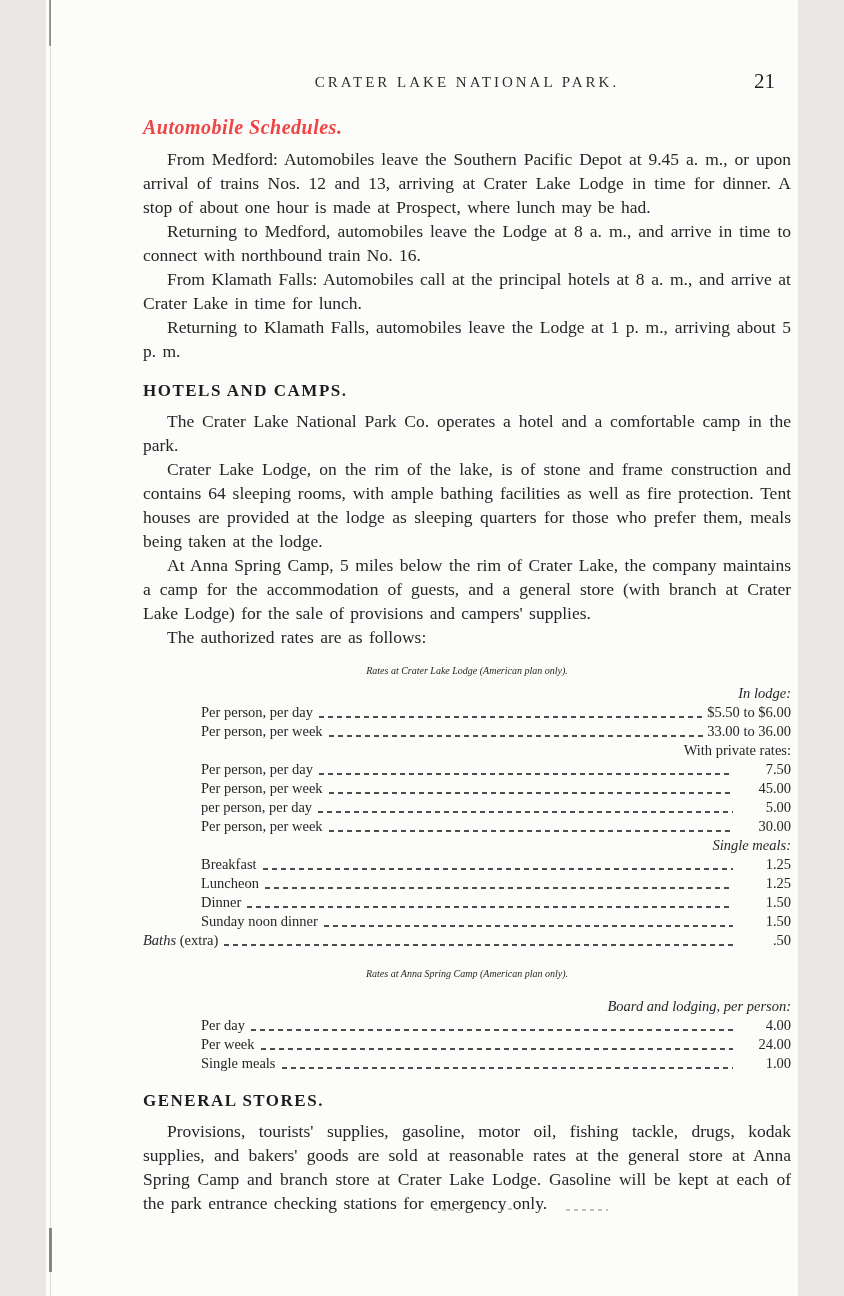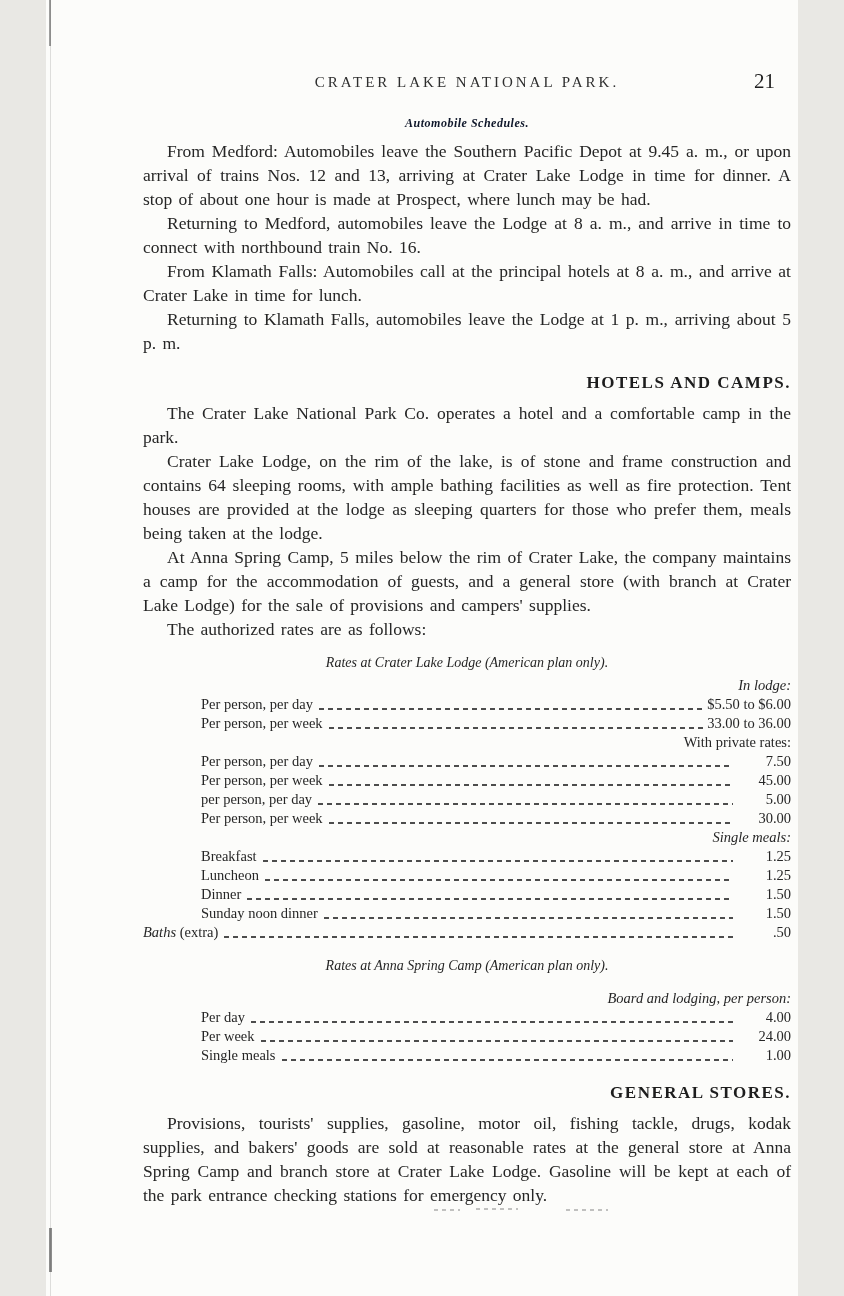--- a/index.html
+++ b/index.html
@@ -13,32 +13,32 @@
 
   
   .running-head { position:relative; height:28px; }
   .running-title {
     display:block; text-align:center; font-size:15px; letter-spacing:3px;
     color:#2e2e2e; padding-top:2px;
   }
   .page-number { position:absolute; right:16px; top:-3px; font-size:21px; color:#1e1e1e; }
 
   
-  .doc-title { text-align:center; font-style:italic; font-size:12px; margin:16px 0 8px; letter-spacing:.5px; color:#0f172a; }
-  .section-head { text-align:right; font-weight:bold; font-size:17px; letter-spacing:1.5px; margin:18px 0 8px; color:#1d1d1d; }
+  .doc-title { text-align:left; font-style:italic; font-size:20px; margin:16px 0 8px; letter-spacing:.5px; color:#ef4444; }
+  .section-head { text-align:left; font-weight:bold; font-size:17px; letter-spacing:1.5px; margin:18px 0 8px; color:#1d1d1d; }
 
   
   .paras .para {
     margin:0; text-indent:24px; text-align:justify;
     font-size:17.5px; line-height:24px; word-spacing:2px;
   }
 
   
   .rates { font-size:14.5px; line-height:19px; }
-  .rates-title { text-align:center; font-style:italic; font-size:14px; margin:12px 0 4px; }
+  .rates-title { text-align:center; font-style:italic; font-size:10px; margin:12px 0 4px; }
   .rates-title.camp { margin:14px 0 14px; }
   .it { font-style:italic; }
   .rate-group { padding-left:0;text-align:right; }
   .rate-row { display:flex; align-items:flex-end; padding-left:58px; }
   .rate-row.no-indent { padding-left:0; }
   .rate-label { white-space:nowrap; }
   .leader {
     flex:1 1 auto; height:2px; margin:0 4px 4px 6px;
     background:repeating-linear-gradient(90deg,#4c4c4c 0 5px,transparent 5px 9px);
   }

